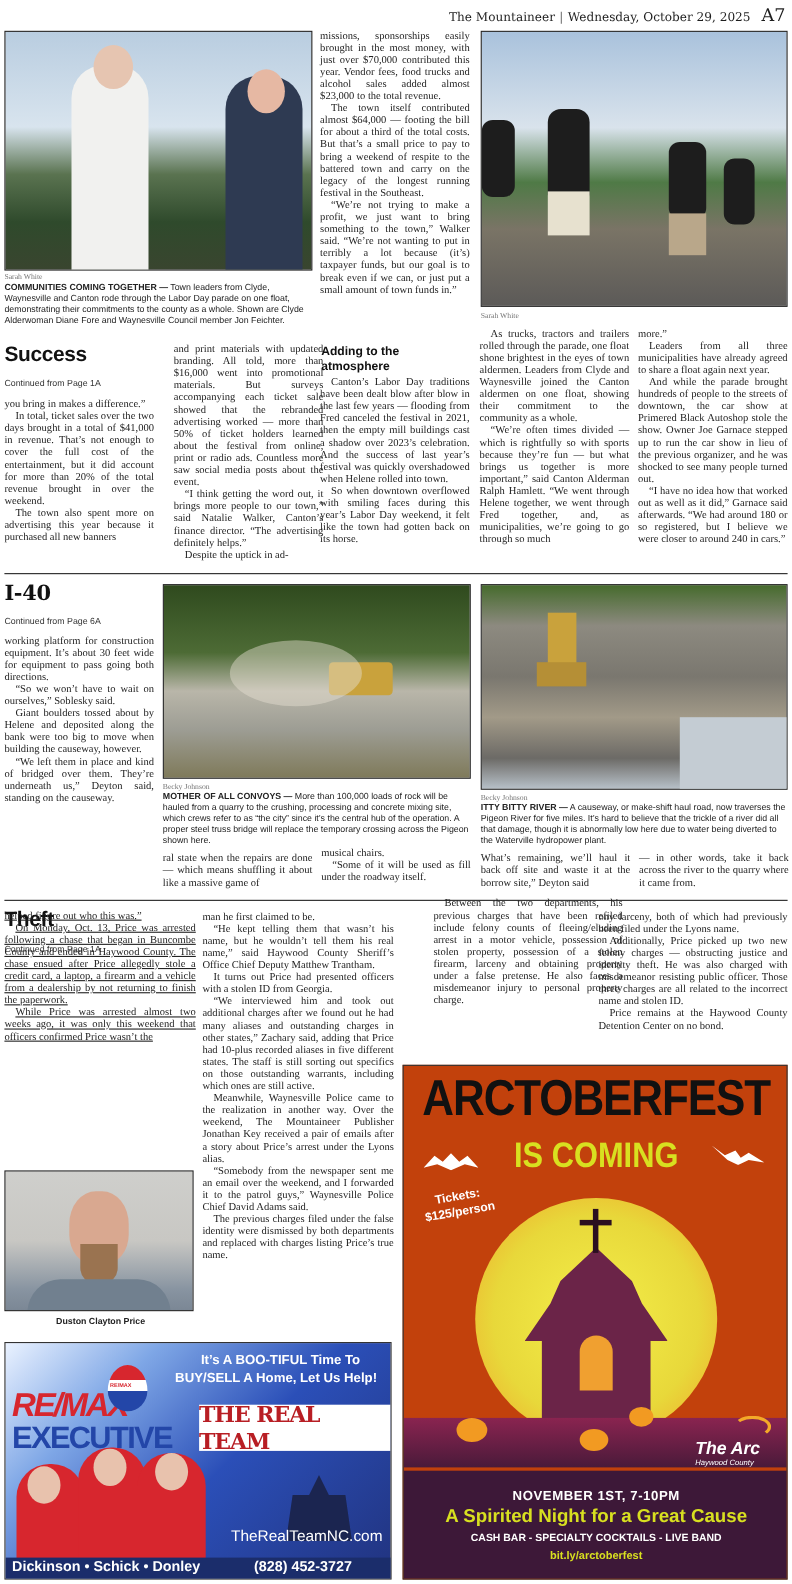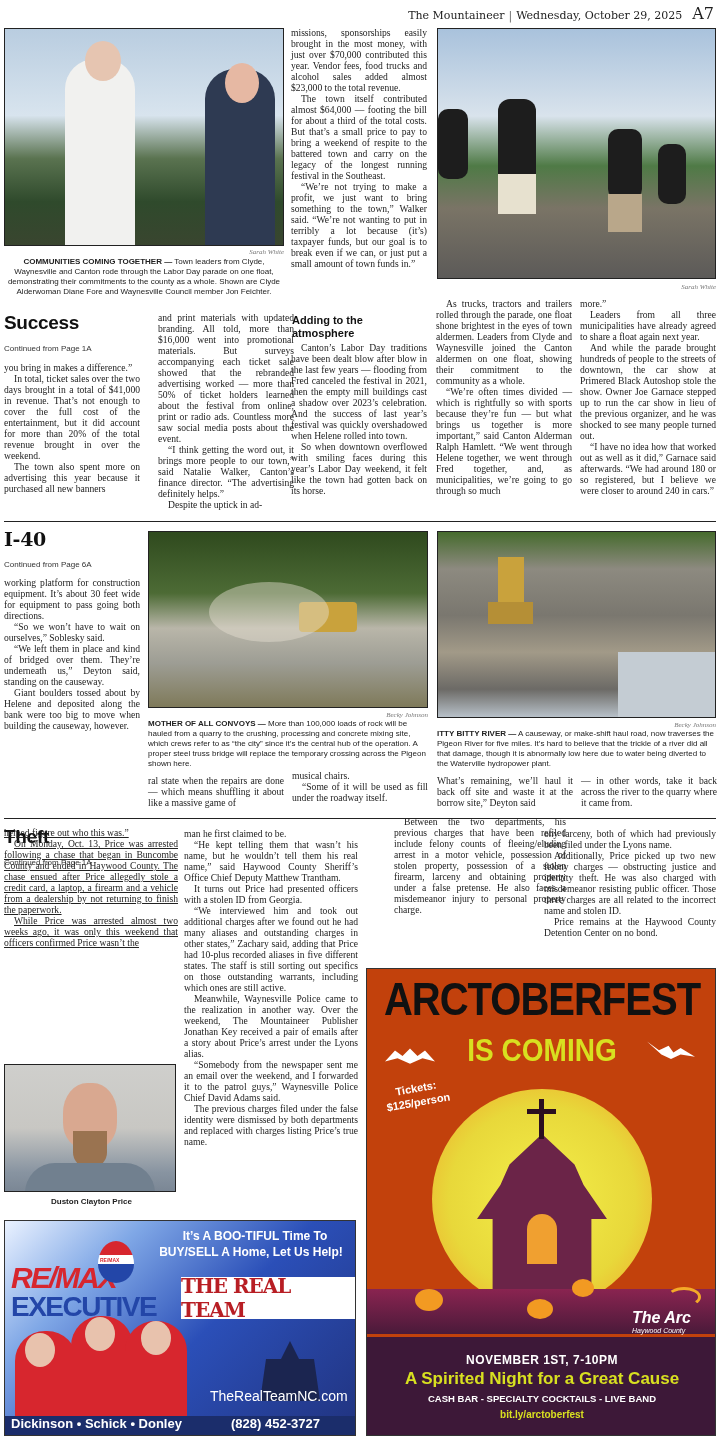--- a/index.html
+++ b/index.html
@@ -10,21 +10,21 @@
   .masthead .pg { font-size: 16px; margin-left: 6px; }
   .masthead .sep { color: #666; }
   .body-text { font-family: "Liberation Serif", serif; font-size: 9.6px; line-height: 11px; text-align: justify; hyphens: auto; color: #222; }
   .body-text p { text-indent: 10px; }
   .body-text p.noindent { text-indent: 0; }
   .head { font-family: "Liberation Sans", sans-serif; font-weight: bold; font-size: 19px; letter-spacing: -0.3px; color: #111; }
   .cont { font-family: "Liberation Sans", sans-serif; font-size: 8px; color: #333; }
   .subhead { font-family: "Liberation Sans", sans-serif; font-weight: bold; font-size: 11px; line-height: 13px; color: #111; }
   .caption { font-family: "Liberation Sans", sans-serif; font-size: 8px; line-height: 10px; color: #222; }
   .caption b { font-weight: bold; }
-  .credit { font-family: "Liberation Serif", serif; font-style: italic; font-size: 7px; color: #777; text-align: right; }
+  .credit { font-family: "Liberation Serif", serif; font-size: 7px; color: #777; }
   .rule { height: 1px; background: #222; }
   .photo { border: 1px solid #222; overflow: hidden; }
   .ph-parade { background: linear-gradient(180deg,#b9cde0 0%,#d8e4ee 40%,#5a7350 60%,#2f4a2c 80%,#39452f 100%); }
   .ph-band { background: linear-gradient(180deg,#a9c2dc 0%,#d9e3ec 35%,#4f7a46 55%,#7a7466 72%,#5c5a58 100%); }
   .ph-convoy { background: linear-gradient(180deg,#2f4a1e 0%,#4d6b35 35%,#b9b6a9 55%,#9d9d94 75%,#7f7a5a 100%); }
   .ph-river { background: linear-gradient(180deg,#466b2d 0%,#8d8a80 20%,#7a776f 45%,#a29a88 65%,#6c6a66 85%,#b7c0c8 100%); }
   .ph-mug { background: linear-gradient(180deg,#cfcfcc 0%,#c8c7c3 50%,#8894a1 85%,#7b8795 100%); }
   .ad { border: 1px solid #333; overflow: hidden; }
   .remax { background: linear-gradient(135deg,#eaf2ff 0%,#7fa7e6 25%,#2b4fb8 55%,#21337f 100%); }
   .arc { background: #c2410c; }
@@ -41,21 +41,21 @@
   <span class="pg">A7</span>
 </div>
 
 <div class="abs photo ph-parade" style="left:4px;top:28px;width:280px;height:218px;">
   <div class="shape" style="left:60px;top:30px;width:70px;height:190px;background:#f1f1ef;border-radius:30px 30px 0 0;"></div>
   <div class="shape" style="left:80px;top:12px;width:36px;height:40px;background:#e6c5b1;border-radius:50%;"></div>
   <div class="shape" style="left:200px;top:40px;width:70px;height:180px;background:#2e3a52;border-radius:30px 30px 0 0;"></div>
   <div class="shape" style="left:220px;top:34px;width:34px;height:40px;background:#e6b8a3;border-radius:50%;"></div>
 </div>
 <div class="abs credit" style="left:4px;top:248px;width:280px;">Sarah White</div>
-<div class="abs caption" style="left:4px;top:257px;width:280px;text-align:center;">
+<div class="abs caption" style="left:4px;top:257px;width:280px;">
   <b>COMMUNITIES COMING TOGETHER —</b><span> Town leaders from Clyde, Waynesville and Canton rode through the Labor Day parade on one float, demonstrating their commitments to the county as a whole. Shown are Clyde Alderwoman Diane Fore and Waynesville Council member Jon Feichter.</span>
 </div>
 
 <div class="abs head" style="left:4px;top:312px;">Success</div>
 <div class="abs cont" style="left:4px;top:344px;">Continued from Page 1A</div>
 
 <div class="abs body-text" style="left:4px;top:362px;width:136px;">
   <p class="noindent">you bring in makes a difference.”</p>
   <p>In total, ticket sales over the two days brought in a total of $41,000 in revenue. That’s not enough to cover the full cost of the entertainment, but it did account for more than 20% of the total revenue brought in over the weekend.</p>
   <p>The town also spent more on advertising this year because it purchased all new banners</p>
@@ -97,22 +97,22 @@
   <p>“I have no idea how that worked out as well as it did,” Garnace said afterwards. “We had around 180 or so registered, but I believe we were closer to around 240 in cars.”</p>
 </div>
 
 <div class="abs rule" style="left:4px;top:521px;width:712px;"></div>
 
 <div class="abs head" style="left:4px;top:528px;font-family:'DejaVu Serif',serif;">I-40</div>
 <div class="abs cont" style="left:4px;top:560px;">Continued from Page 6A</div>
 <div class="abs body-text" style="left:4px;top:577px;width:136px;">
   <p class="noindent">working platform for construction equipment. It’s about 30 feet wide for equipment to pass going both directions.</p>
   <p>“So we won’t have to wait on ourselves,” Soblesky said.</p>
+  <p>Giant boulders tossed about by Helene and deposited along the bank were too big to move when building the causeway, however.</p>
   <p>“We left them in place and kind of bridged over them. They’re underneath us,” Deyton said, standing on the causeway.</p>
-  <p>Giant boulders tossed about by Helene and deposited along the bank were too big to move when building the causeway, however.</p>
 </div>
 
 <div class="abs photo ph-convoy" style="left:148px;top:531px;width:280px;height:177px;">
   <div class="shape" style="left:150px;top:70px;width:58px;height:30px;background:#c9a23c;border-radius:4px;"></div>
   <div class="shape" style="left:60px;top:50px;width:120px;height:60px;background:rgba(230,225,210,0.45);border-radius:50%;"></div>
 </div>
 <div class="abs credit" style="left:148px;top:711px;width:280px;">Becky Johnson</div>
 <div class="abs caption" style="left:148px;top:719px;width:282px;">
   <b>MOTHER OF ALL CONVOYS —</b><span> More than 100,000 loads of rock will be hauled from a quarry to the crushing, processing and concrete mixing site, which crews refer to as “the city” since it’s the central hub of the operation. A proper steel truss bridge will replace the temporary crossing across the Pigeon shown here.</span>
 </div>

